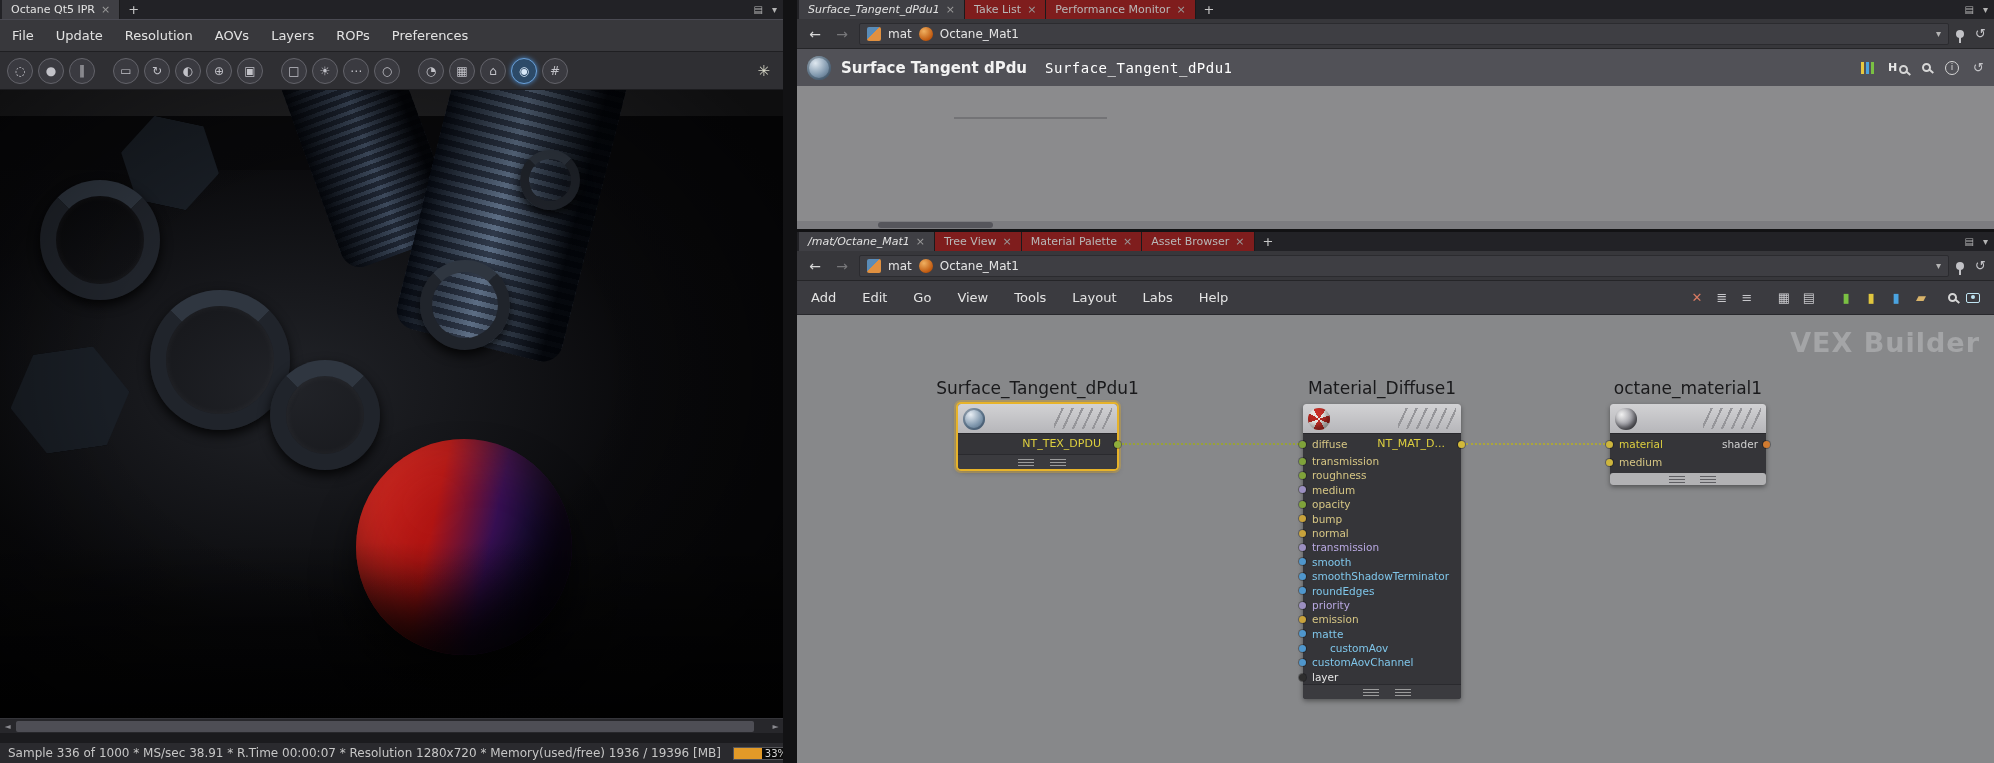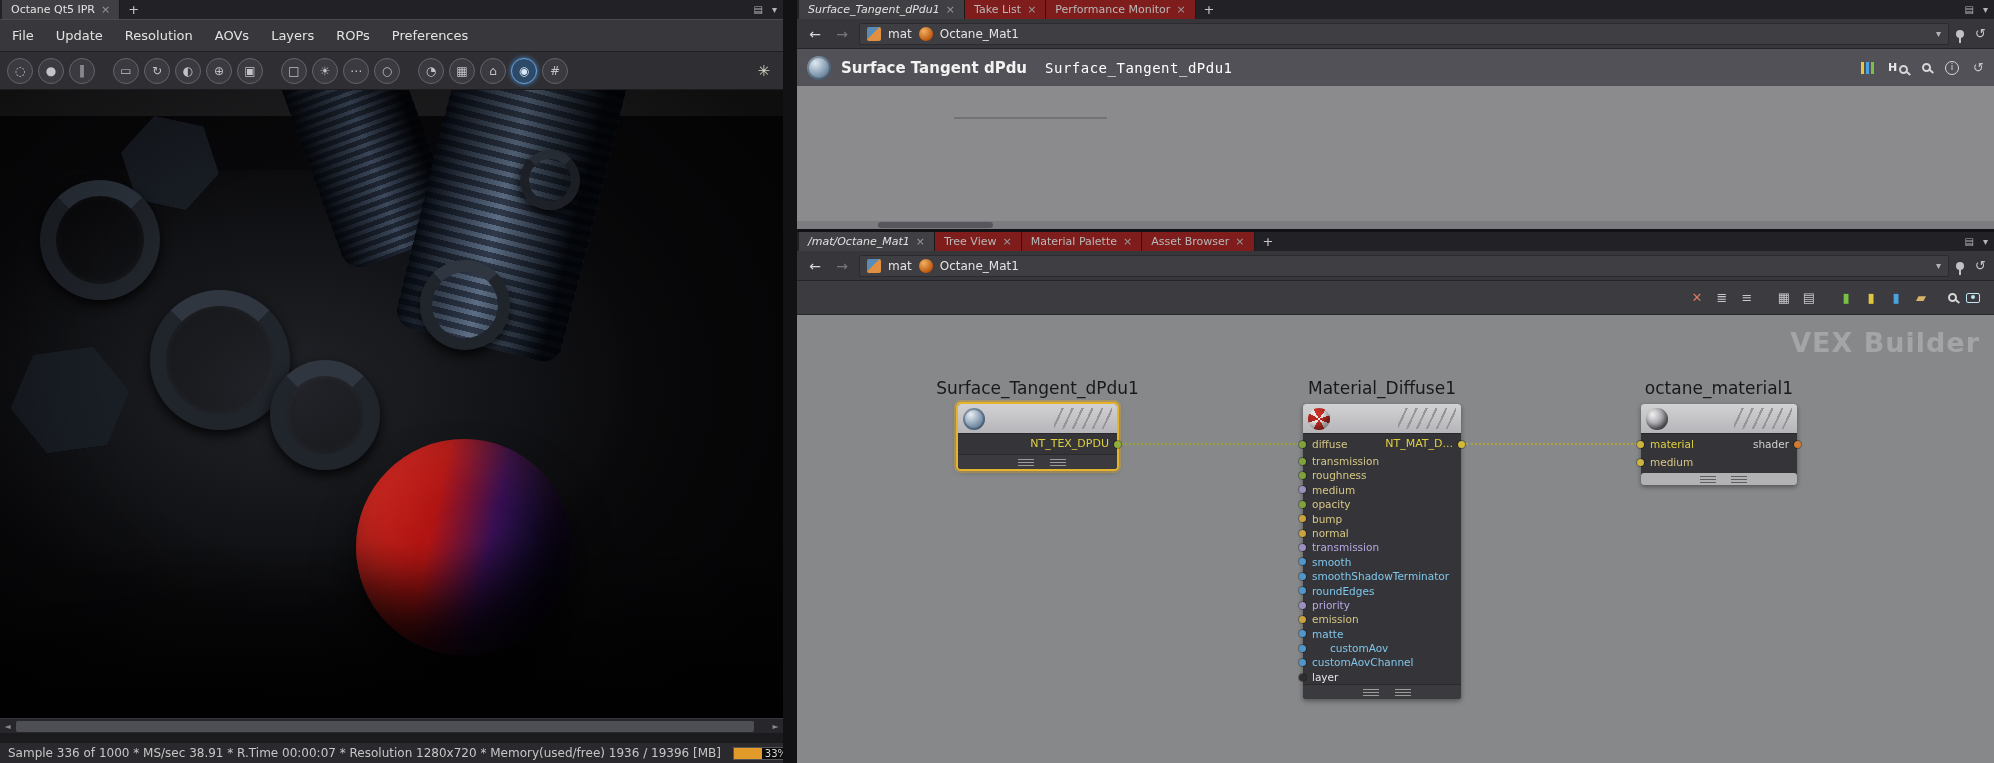--- a/index.html
+++ b/index.html
@@ -100,21 +100,21 @@
   .icon-knot { background:radial-gradient(circle at 35% 30%,#e8eef4,#7e96ac 55%,#3c5068); box-shadow:inset 0 0 0 2px rgba(40,60,80,0.4); }
   .icon-ball { background:conic-gradient(#c83028 0 35deg,#eceae6 35deg 70deg,#b82820 70deg 115deg,#e8e6e2 115deg 150deg,#c83028 150deg 210deg,#f0eeea 210deg 250deg,#b82820 250deg 300deg,#e8e6e2 300deg 330deg,#c83028 330deg 360deg); box-shadow:inset -3px -4px 6px rgba(0,0,0,0.45); }
   .icon-spheres { background:radial-gradient(circle at 30% 30%,#f0f0f0,#909098 60%,#505058); box-shadow:inset -2px -3px 5px rgba(0,0,0,0.5); }
   .node-rows { position:relative; background:#353539; }
   .nrow { position:relative; height:14.4px; line-height:14.4px; font-size:10.5px; padding-left:9px; white-space:nowrap; }
   .nrow.h20 { height:20px; line-height:20px; }
   .nrow.h16 { height:16px; line-height:16px; }
   .rows-host .nrow:first-of-type { height:20px; line-height:20px; }
   .in-dot { position:absolute; left:-4px; top:50%; margin-top:-3.5px; width:7px; height:7px; border-radius:50%; box-shadow:0 0 0 1px rgba(0,0,0,0.3); }
   .in-label { font-size:10.5px; }
-  .out-label { position:absolute; right:8px; top:0; height:20px; line-height:20px; font-size:11px; color:#ddcf3f; }
+  .out-label { position:absolute; right:16px; top:0; height:20px; line-height:20px; font-size:11px; color:#ddcf3f; }
   .out-dot { position:absolute; right:-4px; width:7px; height:7px; border-radius:50%; box-shadow:0 0 0 1px rgba(0,0,0,0.3); }
   .right-label { position:absolute; right:8px; top:0; height:20px; line-height:20px; color:#cfcfcf; font-size:10.5px; }
   .node-footer { height:15px; background:#3b3b3f; border-top:1px solid #2a2a2e; border-radius:0 0 3px 3px; position:relative; }
   .flag { position:absolute; top:4px; width:16px; height:7px; background:repeating-linear-gradient(to bottom,#9c9c9c 0 1px,transparent 1px 3px); }
   .flag.f1 { left:38%; } .flag.f2 { left:58%; }
   .footer-light { background:#b2b2b4; height:12px; margin-top:3px; border-radius:3px; border-top:none; }
   .footer-light .flag { background:repeating-linear-gradient(to bottom,#5e5e62 0 1px,transparent 1px 3px); top:3px; }
   .wire { position:absolute; height:0; border-top:2px dotted #99a238; }
 </style>
 </head>
@@ -298,20 +298,31 @@
         <span>mat</span>
         <span class="octane-icon"></span>
         <span>Octane_Mat1</span>
         <span class="path-caret">▾</span>
       </span>
       <span class="pin-icon"></span>
       <span class="reload-glyph">↺</span>
     </div>
 
     <div class="np-menubar">
+      <span style="display:flex;align-items:center;gap:26px;">
+
+      <span class="menu-item">Add</span>
+          <span class="menu-item">Edit</span>
+          <span class="menu-item">Go</span>
+          <span class="menu-item">View</span>
+          <span class="menu-item">Tools</span>
+          <span class="menu-item">Layout</span>
+          <span class="menu-item">Labs</span>
+          <span class="menu-item">Help</span>
+        </span>
       <span class="np-menubar-right">
         <span style="display:flex;align-items:center;gap:9px;">
 
         <span class="mbi" style="color: rgb(216, 122, 98);">✕</span>
             <span class="mbi">≣</span>
             <span class="mbi">≡</span>
             <span class="mbi" data-gap="true">▦</span>
             <span class="mbi">▤</span>
             <span class="mbi" data-gap="true" style="color: rgb(122, 192, 67);">▮</span>
             <span class="mbi" style="color: rgb(224, 198, 62);">▮</span>
@@ -443,21 +454,21 @@
             </div>
           <span class="out-label">NT_MAT_D...</span>
           <span class="out-dot" style="background:#d2b93a;top:6.5px;"></span>
         </div>
         <div class="node-footer">
           <span class="flag f1"></span>
           <span class="flag f2"></span>
         </div>
       </div>
 
-      <div class="net-node" style="left:844px;top:89px;width:156px;">
+      <div class="net-node" style="left:813px;top:89px;width:156px;">
         <div class="node-title">octane_material1</div>
         <div class="node-header">
           <span class="node-icon icon-spheres"></span>
           <span class="stripes"></span>
         </div>
         <div class="node-rows">
           <div class="nrow h20">
             <span class="in-dot" style="background:#cdb53d;"></span>
             <span class="in-label" style="color:#ddcf3f;">material</span>
             <span class="right-label">shader</span>

